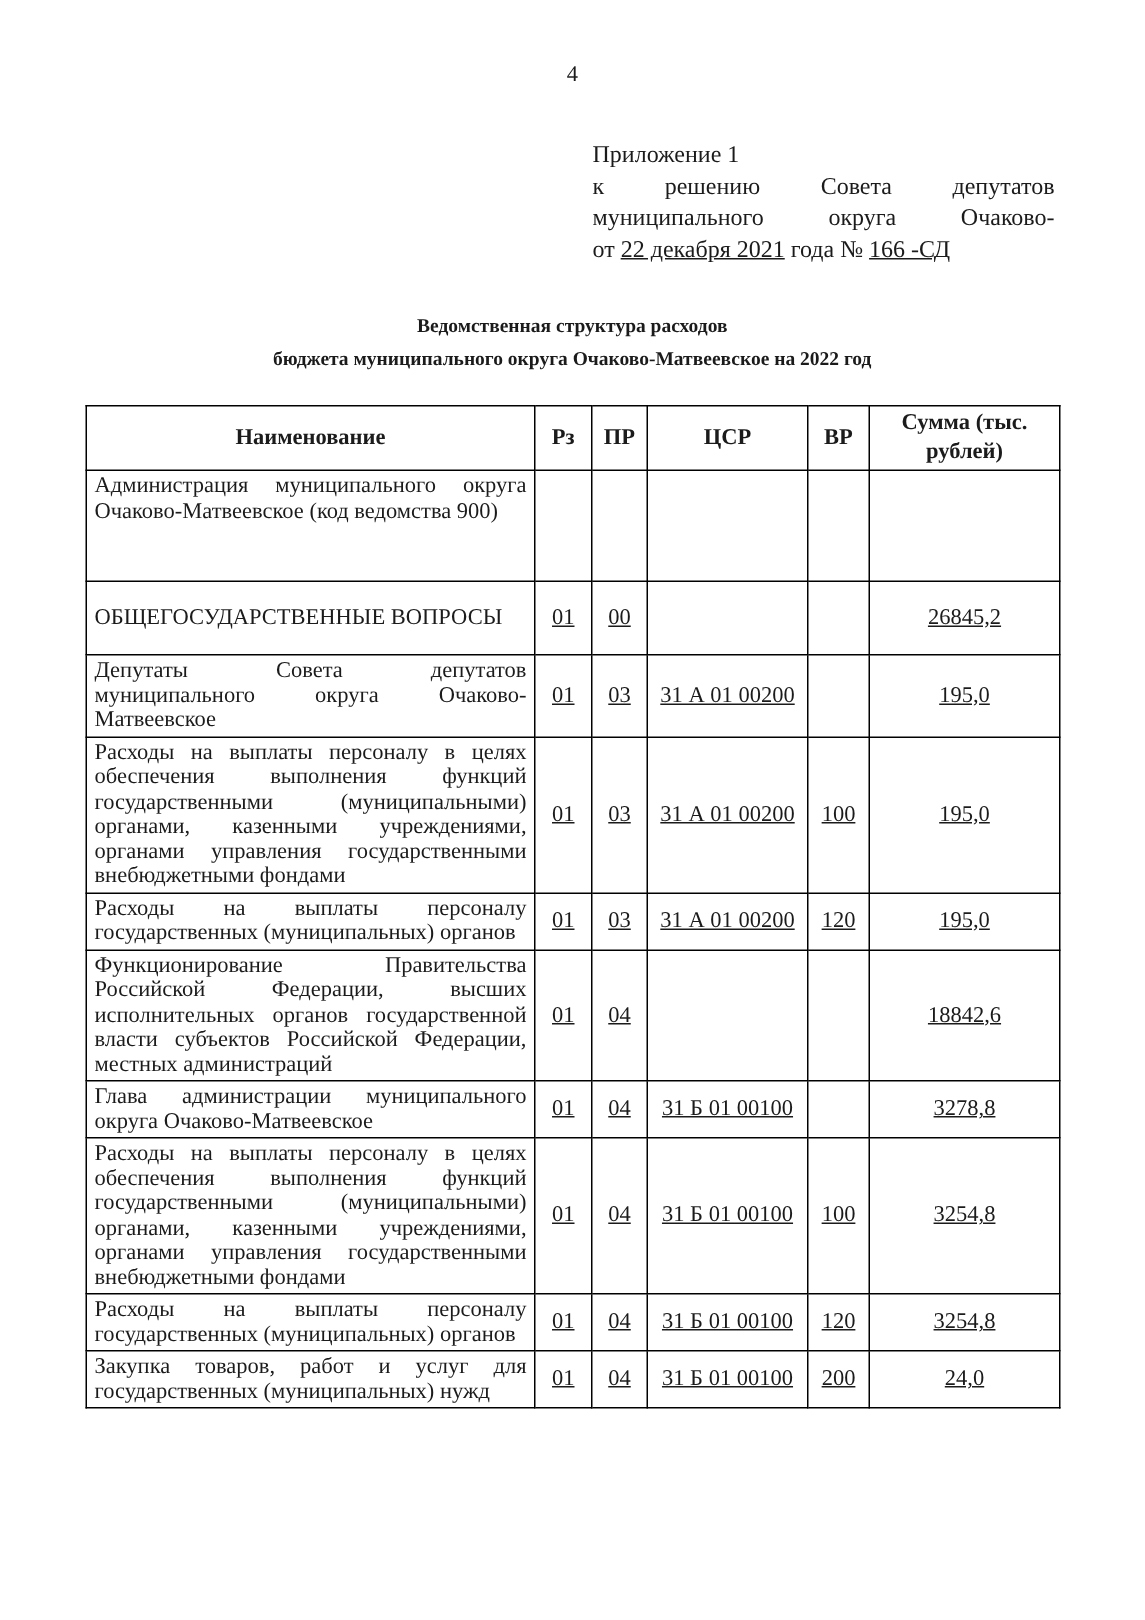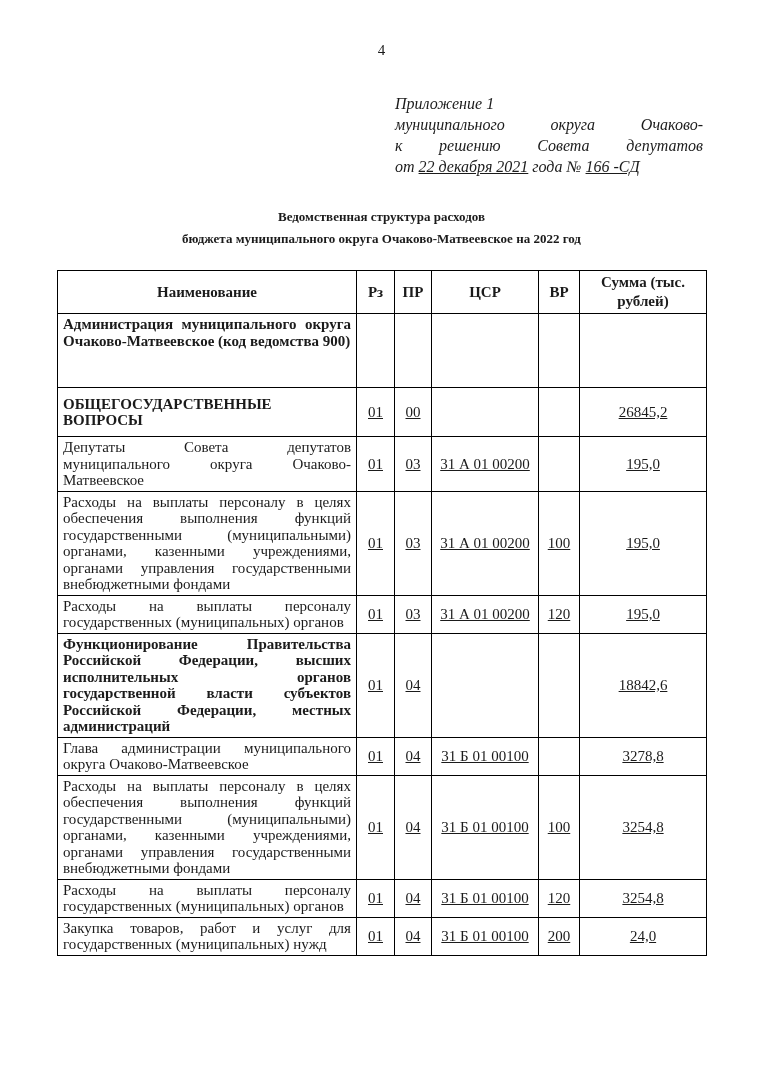--- a/index.html
+++ b/index.html
@@ -13,21 +13,20 @@
   }
   .page { position: relative; width: 763px; height: 1080px; overflow: hidden; }
 
   .page-number { padding-top: 42px; text-align: center; font-size: 15px; }
 
   .annex {
     width: 308px;
     margin: 34px 60px 0 auto;
     font-size: 16px;
     line-height: 21px;
-    font-style: italic;
   }
   .annex .jl { text-align: justify; text-align-last: justify; }
   .u { text-decoration: underline; }
 
   .doc-title {
     margin-top: 29px;
     text-align: center;
     font-weight: bold;
     font-size: 13px;
     line-height: 22px;
@@ -53,36 +52,36 @@
     line-height: 19px;
     padding: 2px 3px;
     height: 42px;
   }
   .budget-table td.name {
     text-align: justify;
     line-height: 16.5px;
     padding: 2px 5px;
   }
   .budget-table td.num { text-align: center; line-height: 16.5px; text-decoration: underline; }
-  tr.b td.name { font-weight: bold; margin-top: 13px; }
+  tr.b td.name { font-weight: normal; margin-top: 13px; }
   tr.tall td { height: 74px; vertical-align: top; }
   tr.tall td.num { vertical-align: middle; }
   tr.h2 td { height: 49px; }
 </style>
 </head>
 <body>
 
 <div class="page">
 
   <div class="page-number">4</div>
 
   <div class="annex">
     <div>Приложение 1</div>
+    <div class="jl">к решению Совета депутатов</div>
     <div class="jl">муниципального округа Очаково-</div>
-    <div class="jl">к решению Совета депутатов</div>
     <div><span>от </span><span class="u">22 декабря 2021</span><span> года № </span><span class="u">166 -СД</span></div>
   </div>
 
   <div class="doc-title">
     <div>Ведомственная структура расходов</div>
     <div>бюджета муниципального округа Очаково-Матвеевское на 2022 год</div>
   </div>
 
   <table class="budget-table">
     <colgroup>

